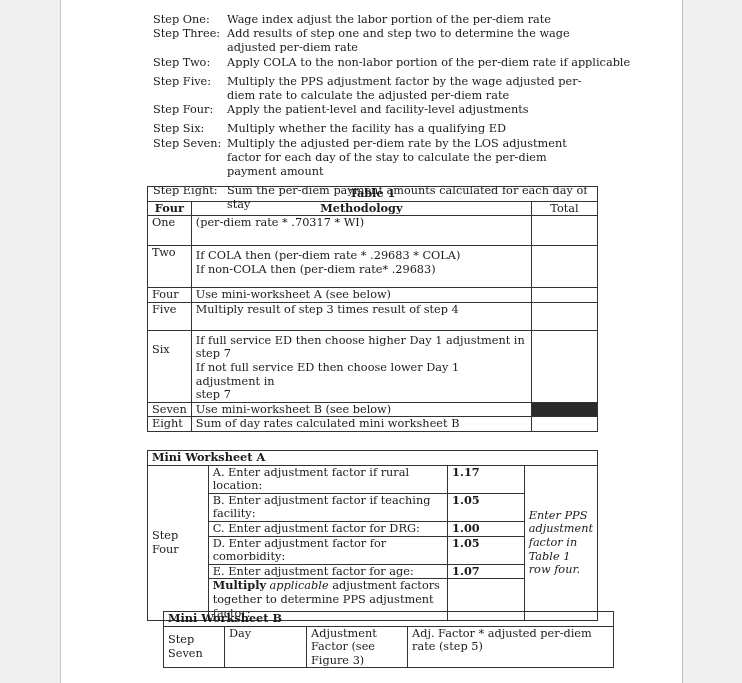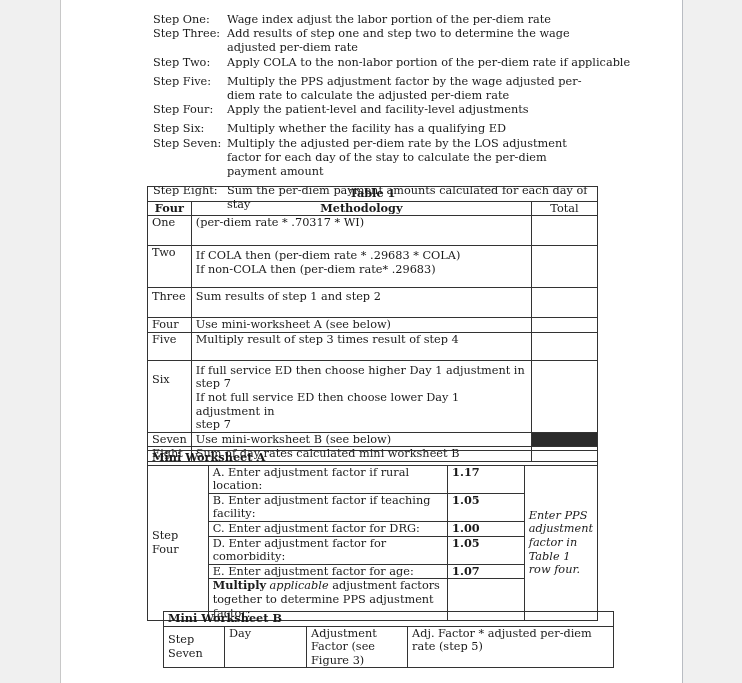--- a/index.html
+++ b/index.html
@@ -103,27 +103,20 @@
         <td></td>
       </tr>
       <tr style="height:42px">
         <td>Two</td>
         <td style="padding-top:3px">
           <div>If COLA then (per-diem rate * .29683 * COLA)</div>
           <div>If non-COLA then (per-diem rate* .29683)</div>
         </td>
         <td></td>
       </tr>
-      <tr style="height:30px">
-        <td style="padding-top:2px">Three</td>
-        <td style="padding-top:2px">
-              <div>Sum results of step 1 and step 2</div>
-            </td>
-        <td></td>
-      </tr>
       <tr>
         <td>Four</td>
         <td>
               <div>Use mini-worksheet A (see below)</div>
             </td>
         <td></td>
       </tr>
       <tr style="height:28px">
         <td>Five</td>
         <td>

